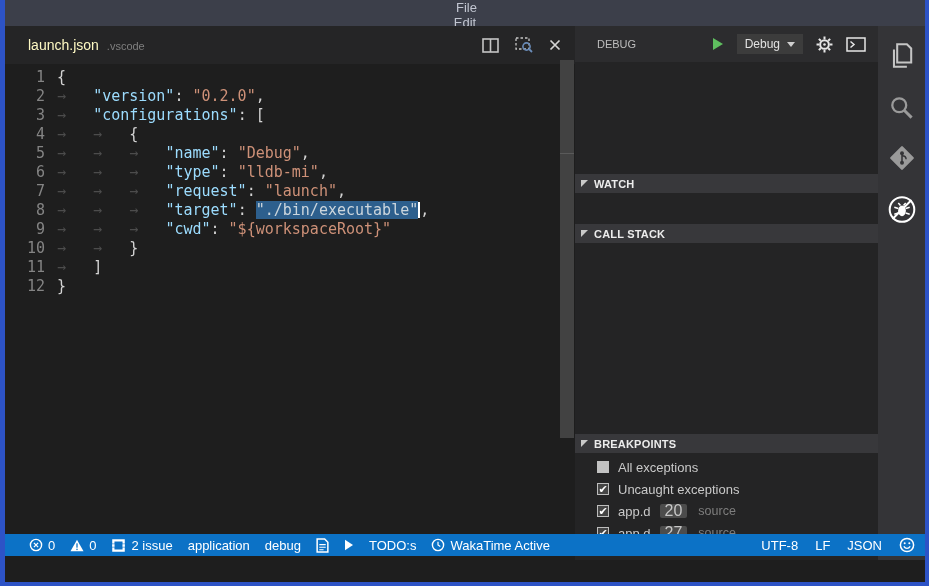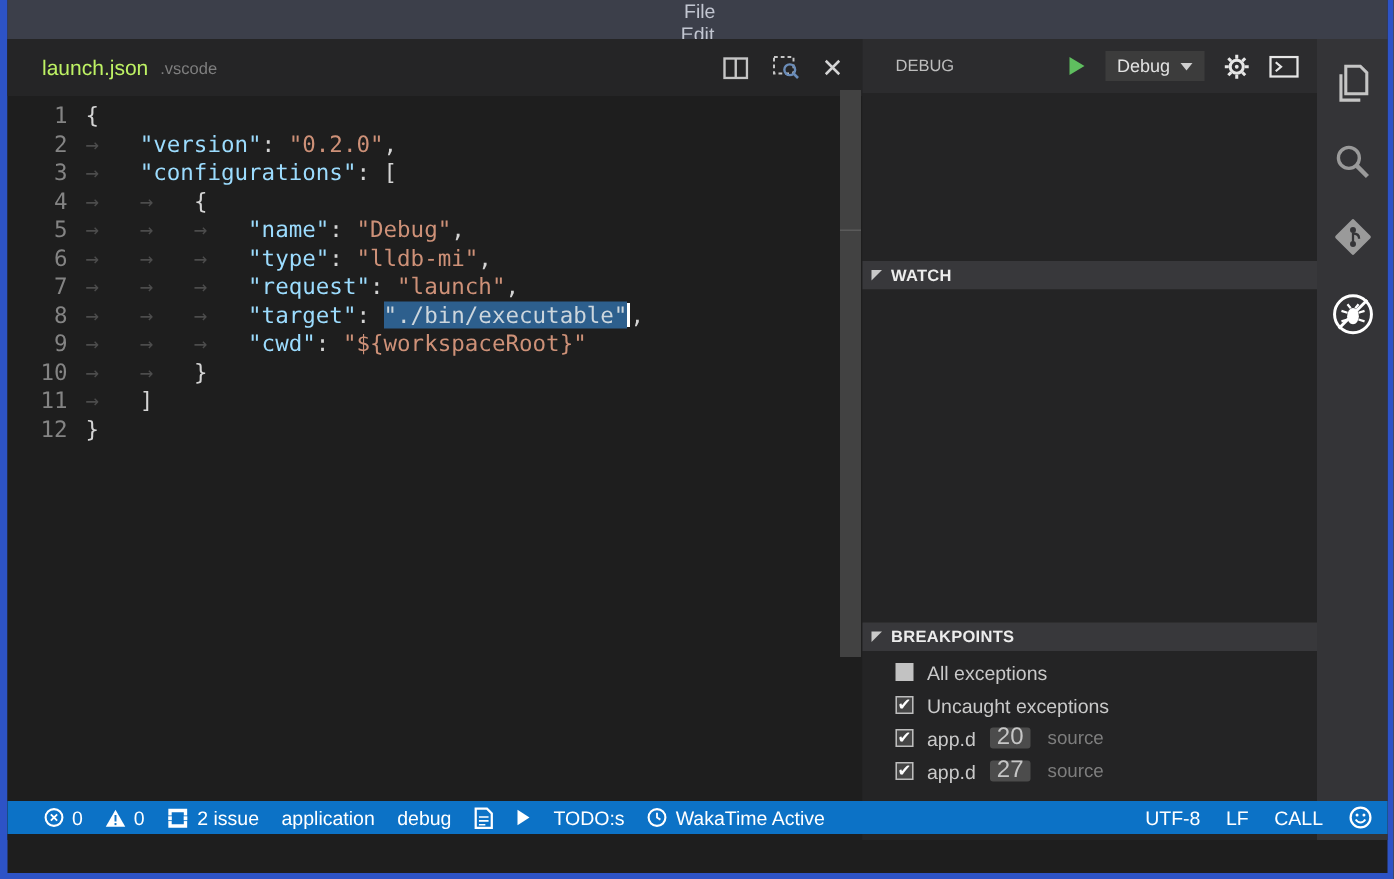--- a/index.html
+++ b/index.html
@@ -9,21 +9,21 @@
 
   
   .menubar{position:absolute;left:0;top:0;right:0;height:26px;background:#3c3f4a;
            display:flex;align-items:center;font-size:13px;color:#c2c6d1;flex-direction:column;}
   .menu-item{padding:0 10px;cursor:default;}
   .menu-item:first-child{margin-left:3px;}
 
   
   .editor-group{position:absolute;left:0;top:26px;width:570px;height:534px;background:#1e1e1e;}
   .title-bar{height:38px;background:#252526;display:flex;align-items:center;padding-left:23px;}
-  .doc-title{color:#bef264;font-size:14px;}
+  .doc-title{color:#fef9c3;font-size:14px;}
   .doc-detail{color:#7f7f7f;font-size:11px;margin-left:8px;padding-top:2px;}
   .editor-actions{margin-left:auto;margin-right:14px;display:flex;align-items:center;gap:16px;}
   .editor-actions span{display:flex;align-items:center;}
 
   .code{position:relative;padding-top:4px;font-family:"DejaVu Sans Mono",monospace;
         font-size:15px;line-height:19px;}
   .line{height:19px;white-space:pre;}
   .ln{display:inline-block;width:40px;margin-right:12px;text-align:right;color:#848484;}
   .tok-ws{color:#4c4c4c;}
   .tok-k{color:#9cdcfe;}
@@ -162,20 +162,24 @@
       </div>
 
       <div class="section-body body-variables"></div>
 
       <div class="section-header">
         <span class="tri"></span>
         <span class="section-label">WATCH</span>
       </div>
       <div class="section-body body-watch"></div>
 
+      <div class="section-header">
+        <span class="tri"></span>
+        <span class="section-label">CALL STACK</span>
+      </div>
       <div class="section-body body-callstack"></div>
 
       <div class="section-header">
         <span class="tri"></span>
         <span class="section-label">BREAKPOINTS</span>
       </div>
       <div class="section-body body-breakpoints" id="breakpoints">
           <div class="bp-row">
             <span class="cb cb-unchecked"></span>
             <span>All exceptions</span>
@@ -299,21 +303,21 @@
           </span>
         </span>
       <span class="sb-right" id="sb-right">
           <span class="sb-item">
             <span>UTF-8</span>
           </span>
           <span class="sb-item">
             <span>LF</span>
           </span>
           <span class="sb-item">
-            <span>CALL</span>
+            <span>JSON</span>
           </span>
           <span class="sb-item">
             <span style="display: flex;">
               <svg width="16" height="16" viewBox="0 0 16 16">
                 <circle cx="8" cy="8" r="6.6" fill="none" stroke="#fff" stroke-width="1.5"></circle>
                 <circle cx="5.7" cy="6.3" r="1" fill="#fff"></circle>
                 <circle cx="10.3" cy="6.3" r="1" fill="#fff"></circle>
                 <path d="M4.8 9.3c.9 1.4 2.1 2 3.2 2s2.3-.6 3.2-2" fill="none" stroke="#fff" stroke-width="1.3"></path>
               </svg>
             </span>

